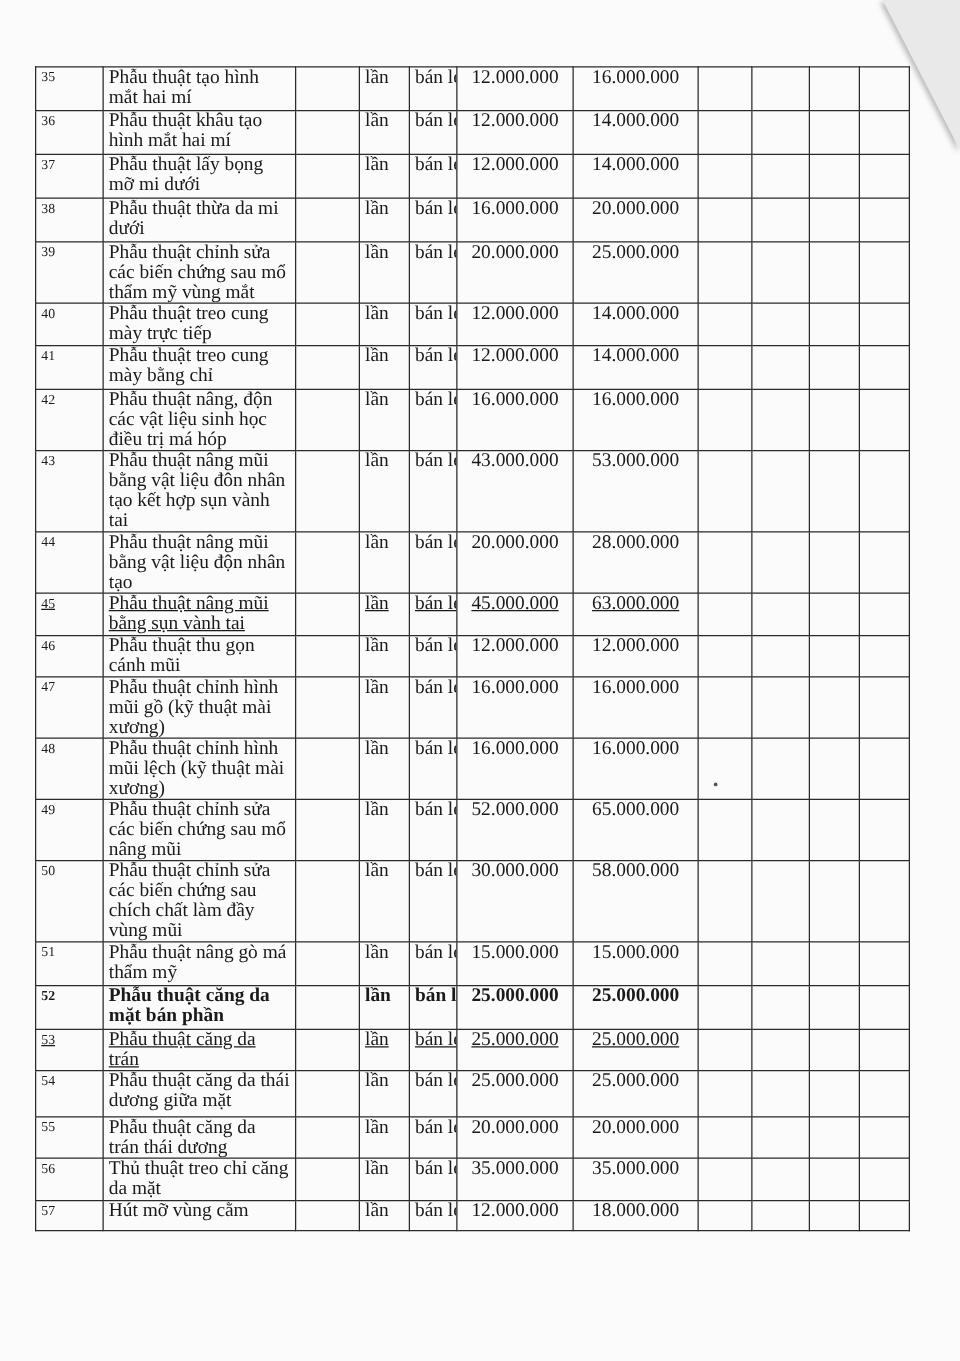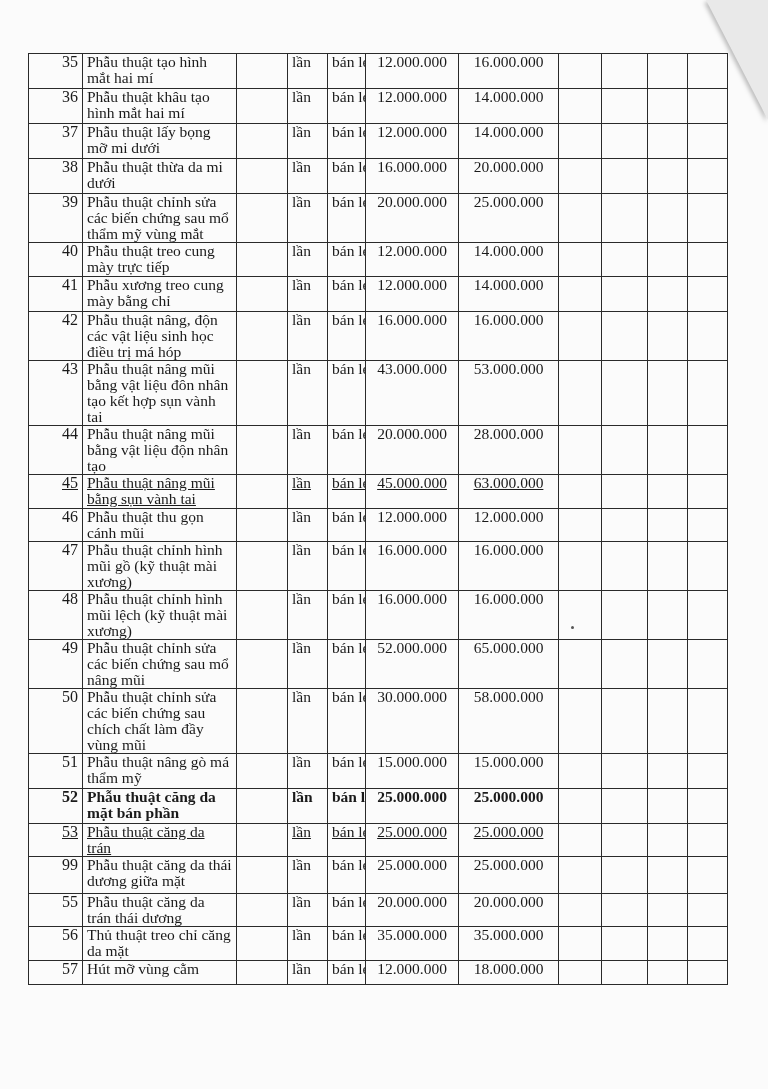--- a/index.html
+++ b/index.html
@@ -16,21 +16,21 @@
   }
   table.price-table {
     position: absolute; left: 28px; top: 53px;
     border-collapse: collapse; table-layout: fixed;
     width: 699px; font-size: 15.5px; line-height: 16px;
   }
   table.price-table td {
     border: 1.3px solid #2a2a2a; padding: 0 4px; vertical-align: top;
     overflow: hidden;
   }
-  td.col-stt { text-align: right; vertical-align: middle; font-size: 16px; }
+  td.col-stt { text-align: left; vertical-align: middle; font-size: 11px; }
   td.col-name { padding-top: 1px; padding-left: 5px; }
   td.col-unit { padding-top: 2px; }
   td.col-type { padding-left: 2px; vertical-align: middle; white-space: nowrap; }
   td.col-p1 { text-align: center; vertical-align: middle; white-space: nowrap; padding-right: 8px; }
   td.col-p2 { text-align: center; vertical-align: middle; white-space: nowrap; padding-right: 14px; }
   .stray-dot { position: absolute; left: 571px; top: 626px; width: 3px; height: 3px; background:#555; border-radius: 50%; }
 </style>
 </head>
 <body>
 
@@ -124,21 +124,21 @@
         <td class="col-type">bán lẻ</td>
         <td class="col-p1">12.000.000</td>
         <td class="col-p2">14.000.000</td>
         <td class="col-blank"></td>
         <td class="col-blank"></td>
         <td class="col-blank"></td>
         <td class="col-blank"></td>
       </tr>
       <tr style="height: 35px;">
         <td class="col-stt">41</td>
-        <td class="col-name">Phẫu xương treo cung mày bằng chỉ</td>
+        <td class="col-name">Phẫu thuật treo cung mày bằng chỉ</td>
         <td class="col-blank"></td>
         <td class="col-unit">lần</td>
         <td class="col-type">bán lẻ</td>
         <td class="col-p1">12.000.000</td>
         <td class="col-p2">14.000.000</td>
         <td class="col-blank"></td>
         <td class="col-blank"></td>
         <td class="col-blank"></td>
         <td class="col-blank"></td>
       </tr>
@@ -292,21 +292,21 @@
         <td class="col-unit">lần</td>
         <td class="col-type">bán lẻ</td>
         <td class="col-p1">25.000.000</td>
         <td class="col-p2">25.000.000</td>
         <td class="col-blank"></td>
         <td class="col-blank"></td>
         <td class="col-blank"></td>
         <td class="col-blank"></td>
       </tr>
       <tr style="height: 37px;">
-        <td class="col-stt">99</td>
+        <td class="col-stt">54</td>
         <td class="col-name">Phẫu thuật căng da thái dương giữa mặt</td>
         <td class="col-blank"></td>
         <td class="col-unit">lần</td>
         <td class="col-type">bán lẻ</td>
         <td class="col-p1">25.000.000</td>
         <td class="col-p2">25.000.000</td>
         <td class="col-blank"></td>
         <td class="col-blank"></td>
         <td class="col-blank"></td>
         <td class="col-blank"></td>

